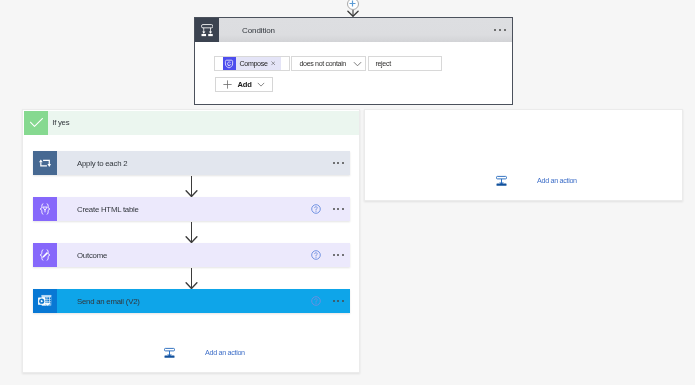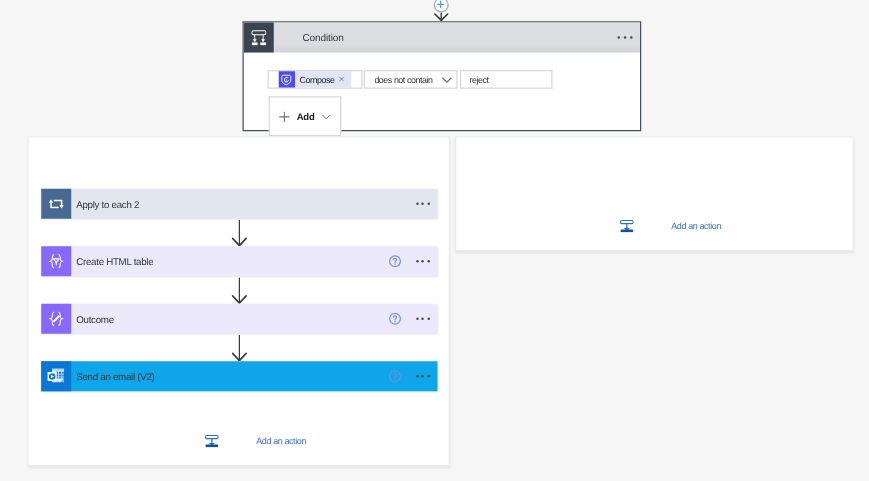--- a/index.html
+++ b/index.html
@@ -28,41 +28,41 @@
   #tokenbox{width:76px;padding-left:7.6px;}
   #token{display:flex;align-items:center;height:13px;background:#e4e4f7;}
   #token-ic{width:13px;height:13px;background:#4d4dee;display:flex;align-items:center;justify-content:center;flex:none;}
   #token-label{font-size:7.1px;color:#1d1d1d;margin-left:4px;letter-spacing:-0.35px;}
   #token-x{margin-left:3px;margin-right:6px;width:4.5px;height:4.5px;}
   #opbox{width:75px;margin-left:1px;justify-content:space-between;padding:0 3.5px 0 7.5px;white-space:nowrap;text-align:right;}
   #op-label{font-size:7.1px;color:#323130;letter-spacing:-0.35px;}
   #valbox{width:74px;margin-left:2px;padding-left:6.5px;}
   #val-label{font-size:7.1px;color:#323130;letter-spacing:-0.35px;}
 
-  #add-btn{position:absolute;left:20px;top:59px;width:58px;height:32px;background:#fff;border:1px solid #d6d6d6;
+  #add-btn{position:absolute;left:20px;top:59px;width:58px;height:15px;background:#fff;border:1px solid #d6d6d6;
            box-sizing:border-box;display:flex;align-items:center;justify-content:center;gap:5px;}
   #add-label{font-size:7.6px;color:#1b1b1b;font-weight:bold;letter-spacing:-0.2px;}
 
   
   .branch{position:absolute;background:#fff;border:1px solid #ebebeb;box-sizing:border-box;box-shadow:0 1px 2px rgba(0,0,0,.09);}
   #yes-panel{left:22px;top:109px;width:338px;height:264px;}
   #no-panel{left:364px;top:109px;width:319px;height:92px;}
   .branch-header{height:23.5px;display:flex;align-items:center;margin:1px 0 0 1px;}
   #yes-head{background:#ebf6ef;}
   #no-head{background:#fdecec;}
   .branch-badge{width:24px;height:24px;display:flex;align-items:center;justify-content:center;flex:none;}
   #yes-badge{background:#86d990;}
   #no-badge{background:#fa877f;}
   .branch-label{margin-left:4.3px;font-size:7.8px;color:#32373d;letter-spacing:-0.28px;}
 
   
   .action{position:absolute;left:10px;width:317px;height:24px;display:flex;align-items:center;box-sizing:border-box;
           box-shadow:0 .6px 1.8px rgba(0,0,0,.11);}
   .action .ic{width:24px;height:24px;display:flex;align-items:center;justify-content:center;flex:none;}
-  .action .nm{margin-left:4px;font-size:7.8px;color:#32373d;letter-spacing:-0.23px;}
+  .action .nm{margin-left:20px;font-size:7.8px;color:#32373d;letter-spacing:-0.23px;}
   .action .right{margin-left:auto;display:flex;align-items:center;margin-right:6px;}
   .helpic{margin-right:12px;display:flex;align-items:center;}
   .arrow{position:absolute;left:162px;width:13px;}
   #add-action-yes{position:absolute;left:141px;top:237px;}
   #add-action-no{position:absolute;left:131px;top:65px;}
   .addlink{display:flex;align-items:center;gap:26px;}
   .addlink .txt{margin-left:4px;color:#3f6fc8;font-size:7.2px;letter-spacing:-0.32px;}
 </style>
 </head>
 <body>
@@ -133,20 +133,28 @@
         <path d="M5 0.4 V9.6 M0.4 5 H9.6" stroke="#6e6e6e" stroke-width="0.9"></path>
       </svg>
       <span id="add-label">Add</span>
       <svg width="8" height="5" viewBox="0 0 10 6">
         <path d="M1 1 L5 5 L9 1" fill="none" stroke="#6b6b6b" stroke-width="1"></path>
       </svg>
     </div>
   </div>
 
   <div id="yes-panel" class="branch">
+    <div id="yes-head" class="branch-header">
+      <div id="yes-badge" class="branch-badge">
+        <svg width="13" height="9" viewBox="0 0 13 9">
+          <path d="M0.6 4.4 L4.5 8.3 L12.4 0.6" fill="none" stroke="#ffffff" stroke-width="1.15" stroke-linecap="square"></path>
+        </svg>
+      </div>
+      <div class="branch-label">If yes</div>
+    </div>
     <div id="yes-actions">
         <div class="action" style="top: 41px; background: rgb(226, 230, 238);">
           <div class="ic" style="background:#476992">
             <svg width="12" height="8.3" viewBox="0 0 11.8 7.4">
               <path d="M4.0 0.95 H10.1 V4.7" fill="none" stroke="#fff" stroke-width="1.2"></path>
               <path d="M7.8 6.45 H1.8 V2.9" fill="none" stroke="#fff" stroke-width="1.2"></path>
               <path d="M0.0 2.85 L1.8 0.0 L3.6 2.85 Z" fill="#fff"></path>
               <path d="M8.3 4.55 L10.1 7.4 L11.8 4.55 Z" fill="#fff"></path>
             </svg>
           </div>

